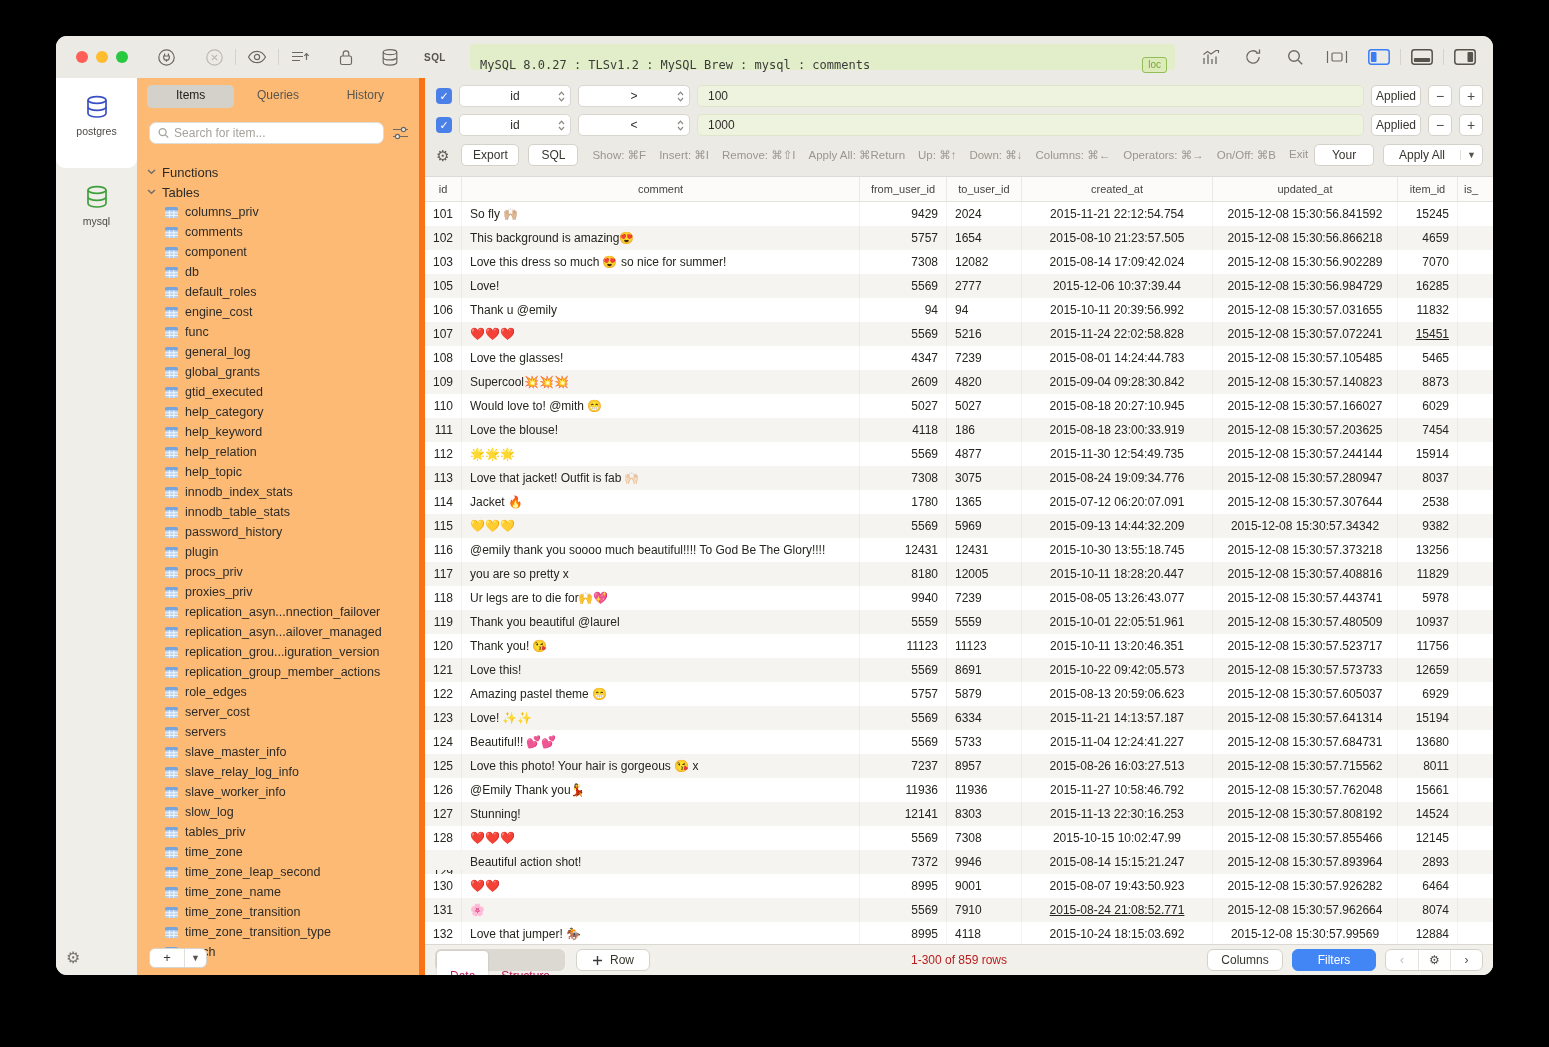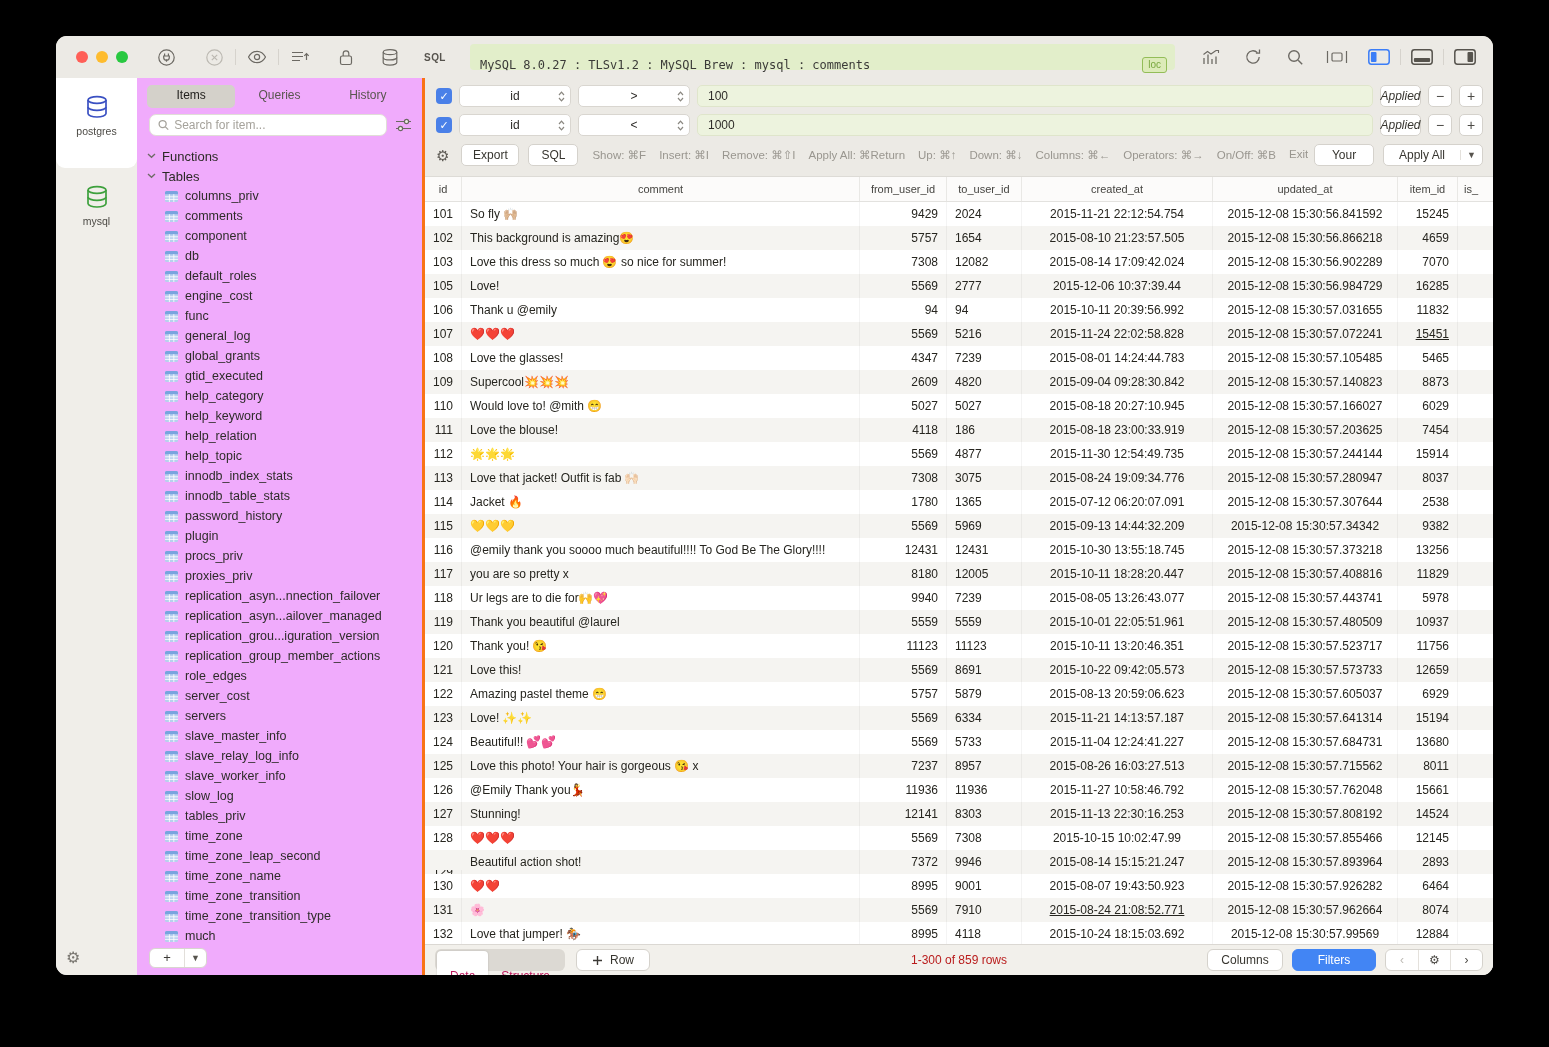--- a/index.html
+++ b/index.html
@@ -23,21 +23,21 @@
 
   
   .rail { width:81px; background:#f0eee9; position:relative; flex:none; }
   .conn-tile { position:absolute; top:0; left:0; right:0; height:90px; background:#fff; border-radius:0 0 9px 9px; }
   .conn { position:absolute; left:0; right:0; text-align:center; cursor:default; }
   .conn-pg { top:16px; } .conn-my { top:106px; }
   .conn-label { display:block; margin-top:5px; font-size:10.5px; color:#4c4a45; }
   .rail-gear { position:absolute; left:10px; bottom:9px; font-size:16px; color:#7b7872; line-height:1; }
 
   
-  .sidebar { width:288px; background:#f0abfc; border-right:3px solid #f97316; position:relative; flex:none; display:flex; flex-direction:column; }
+  .sidebar { width:288px; background:#fdba74; border-right:6px solid #f97316; position:relative; flex:none; display:flex; flex-direction:column;gap:8px; }
   .sb-tabs { display:flex; padding:7px 10px 0 10px; height:30px; }
   .sb-tab { flex:1; text-align:center; font-size:12px; color:#59564f; line-height:20px; border-radius:5px; }
   .sb-tab.active { background:#d4d1ca; color:#23211e; }
   .sb-search-row { display:flex; align-items:center; padding:6px 10px 4px 12px; gap:8px; }
   .sb-search { flex:1; height:22px; background:#fff; border:1px solid #e0ddd7; border-radius:7px; display:flex; align-items:center; padding:0 8px; gap:5px; }
   .sb-search input { border:none; outline:none; background:transparent; font-size:12px; color:#333; width:100%; font-family:"Liberation Sans", sans-serif; }
   .sb-search input::placeholder { color:#a5a29b; }
   .tree { flex:1; overflow:hidden; padding:6px 0 3px 10px; }
   .tree-group { display:flex; align-items:center; gap:6px; height:20px; font-size:13px; color:#2c2a26; }
   .tree-item { display:flex; align-items:center; gap:7px; height:20px; padding-left:18px; font-size:12.5px; color:#2e2c29; white-space:nowrap; overflow:hidden; }
@@ -47,21 +47,21 @@
 
   
   .main { flex:1; display:flex; flex-direction:column; min-width:0; background:#eceae5; }
   .filter-panel { height:98px; padding:7px 10px 0 11px; flex:none; }
   .filter-row { display:flex; align-items:center; gap:7px; height:22px; margin-bottom:7px; }
   .fcheck { width:16px; height:16px; border-radius:4px; background:#4a80e8; color:#fff; font-size:11px; line-height:16px; text-align:center; flex:none; }
   .fselect { width:112px; height:22px; background:#fff; border:1px solid #d9d6d0; border-radius:5px; font-size:12px; color:#2e2c29; text-align:center; line-height:20px; position:relative; flex:none; }
   .fselect .updown { position:absolute; right:5px; top:5px; }
   .fvalue { flex:1; height:22px; background:#edf3de; border:1px solid #dfe5cb; border-radius:5px; font-size:12px; color:#2e2c29; padding:0 10px; font-family:"Liberation Sans", sans-serif; outline:none; min-width:0; }
   .fbtn { height:22px; background:#fff; border:1px solid #d5d2cc; border-radius:5px; font-size:12px; color:#37352f; display:flex; align-items:center; justify-content:center; flex:none; }
-  .fbtn.applied { width:41px;font-style:italic; }
+  .fbtn.applied { width:50px; }
   .fbtn.sq { width:24px; font-size:14px; color:#4c4a45; }
   .action-row { display:flex; align-items:center; height:24px; margin-top:1px; }
   .action-row .gear { font-size:15px; color:#5f5c56; margin-right:12px; line-height:1; }
   .abtn { height:22px; background:#fff; border:1px solid #d5d2cc; border-radius:5px; font-size:12px; color:#37352f; display:flex; align-items:center; justify-content:center; flex:none; }
   .abtn.export { width:58px; margin-right:9px; }
   .abtn.sqlb { width:50px; }
   .hints { flex:1; display:flex; gap:13px; margin-left:14px; overflow:hidden; white-space:nowrap; min-width:0; }
   .hint { font-size:11.5px; color:#99968f; flex:none; }
   .abtn.unset { width:60px; margin:0 9px 0 6px; }
   .applyall { width:100px; height:22px; background:#fff; border:1px solid #d5d2cc; border-radius:5px; display:flex; align-items:center; flex:none; }

